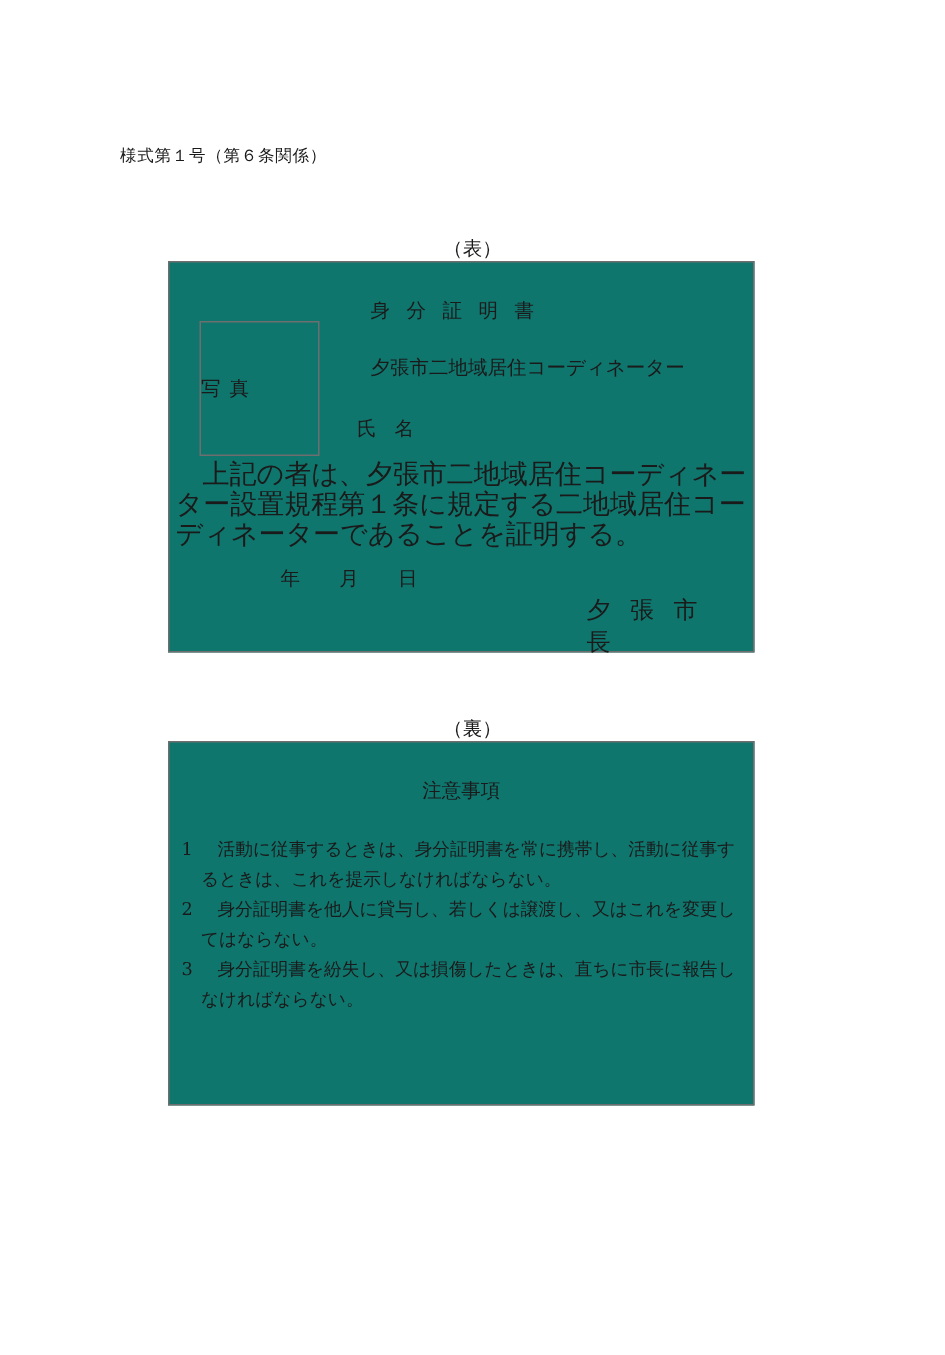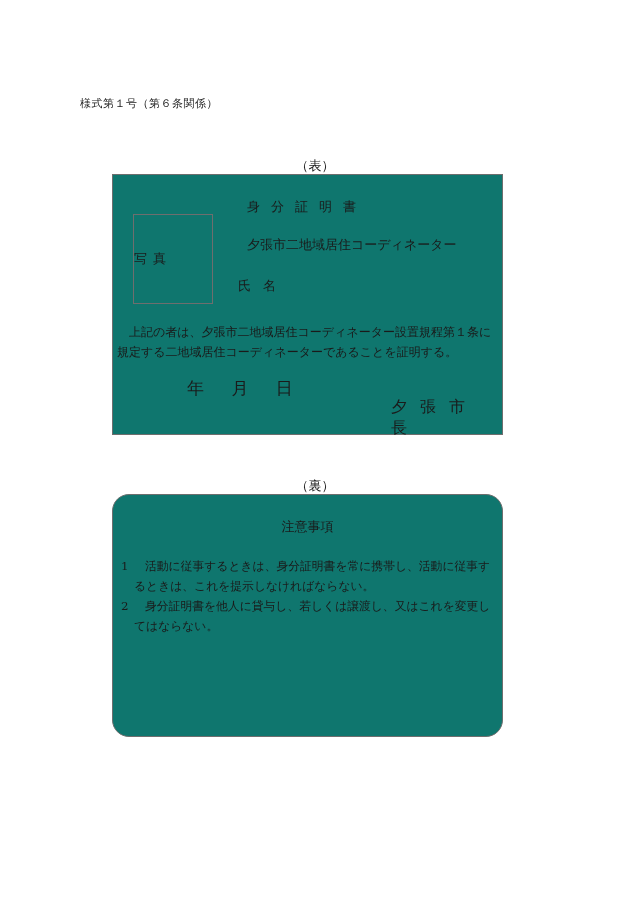--- a/index.html
+++ b/index.html
@@ -6,27 +6,27 @@
     body {
       width: 630px; height: 903px; position: relative; overflow: hidden;
       font-family: "DejaVu Serif", "Liberation Serif", serif;
       color: #1a1a1a;
     }
     .abs { position: absolute; }
     .form-label { left: 80px; top: 96px; font-size: 11px; letter-spacing: 0.5px; }
     .side-label { font-size: 13px; width: 100%; text-align: center; }
     .card { border: 1px solid #6e6e6e; box-sizing: border-box; background: #0f766e; }
     .front { left: 112px; top: 174px; width: 391px; height: 261px; }
-    .back { left: 112px; top: 494px; width: 391px; height: 243px; border-radius: 17px; }
+    .back { left: 112px; top: 494px; width: 391px; height: 243px; }
     .photo { left: 20px; top: 39px; width: 80px; height: 90px; border: 1px solid #6e6e6e; box-sizing: border-box; display:flex; align-items:center; justify-content:flex-start; font-size: 13px; letter-spacing: 6px; }
     .title { left: 134px; top: 23px; font-size: 13px; letter-spacing: 11px; }
     .org { left: 118px; top: 61px; font-size: 13px; margin-left: 16px; }
     .name { left: 125px; top: 102px; font-size: 13px; letter-spacing: 12px; }
-    .body-text { left: 4px; top: 147px; width: 384px; font-size: 12px; line-height: 20px; }
-    .date { left: 74px; top: 202px; font-size: 17px; word-spacing: 0; }
+    .body-text { left: 4px; top: 132px; width: 384px; font-size: 18px; line-height: 20px; }
+    .date { left: 74px; top: 202px; font-size: 13px; word-spacing: 0; }
     .date span { margin-right: 22px; }
     .mayor { left: 278px; top: 222px; font-size: 16px; letter-spacing: 13px; }
     .notes-title { left: 0; top: 23px; width: 100%; text-align: center; font-size: 13px; }
     .notes { left: 8px; top: 61px; width: 380px; font-size: 11.8px; line-height: 20px; }
     .note-item { padding-left: 13px; text-indent: -13px; }
     .note-num { display: inline-block; width: 24px; text-indent: 0; }
   </style>
 </head>
 <body>
 
@@ -50,14 +50,15 @@
   <div class="abs mayor">夕張市長</div>
 </div>
 
 <div class="abs side-label" style="top:477px;">（裏）</div>
 
 <div class="abs card back">
   <div class="abs notes-title">注意事項</div>
   <div class="abs notes">
     <div class="note-item"><span class="note-num">1</span><span>活動に従事するときは、身分証明書を常に携帯し、活動に従事するときは、これを提示しなければならない。</span></div>
     <div class="note-item"><span class="note-num">2</span><span>身分証明書を他人に貸与し、若しくは譲渡し、又はこれを変更してはならない。</span></div>
+    <div class="note-item"><span class="note-num">3</span><span>身分証明書を紛失し、又は損傷したときは、直ちに市長に報告しなければならない。</span></div>
   </div>
 </div>
 
 </body></html>

